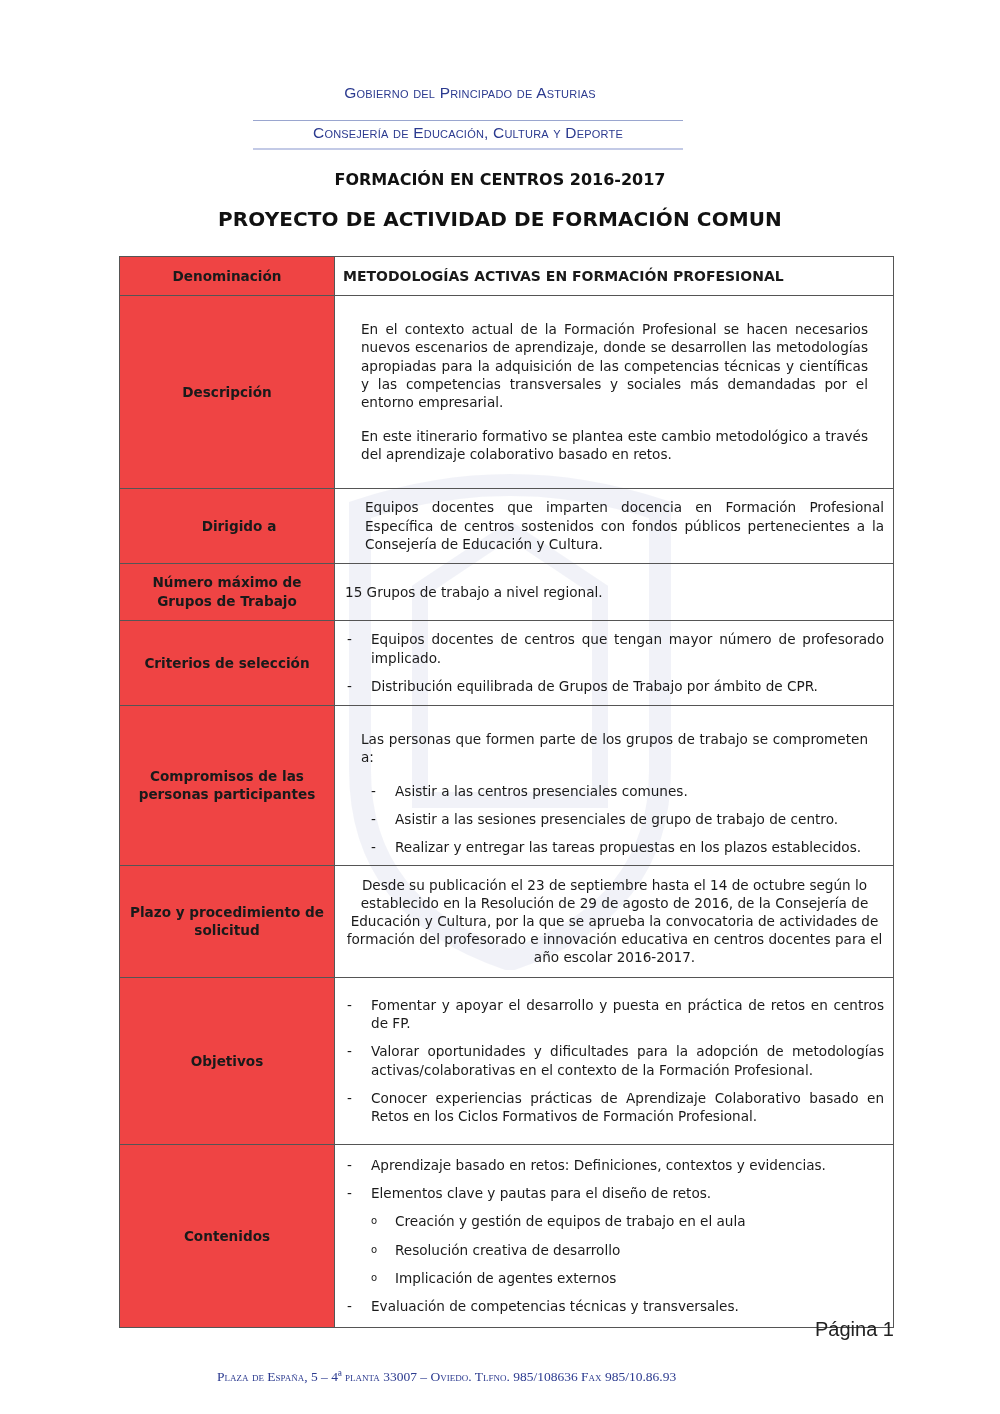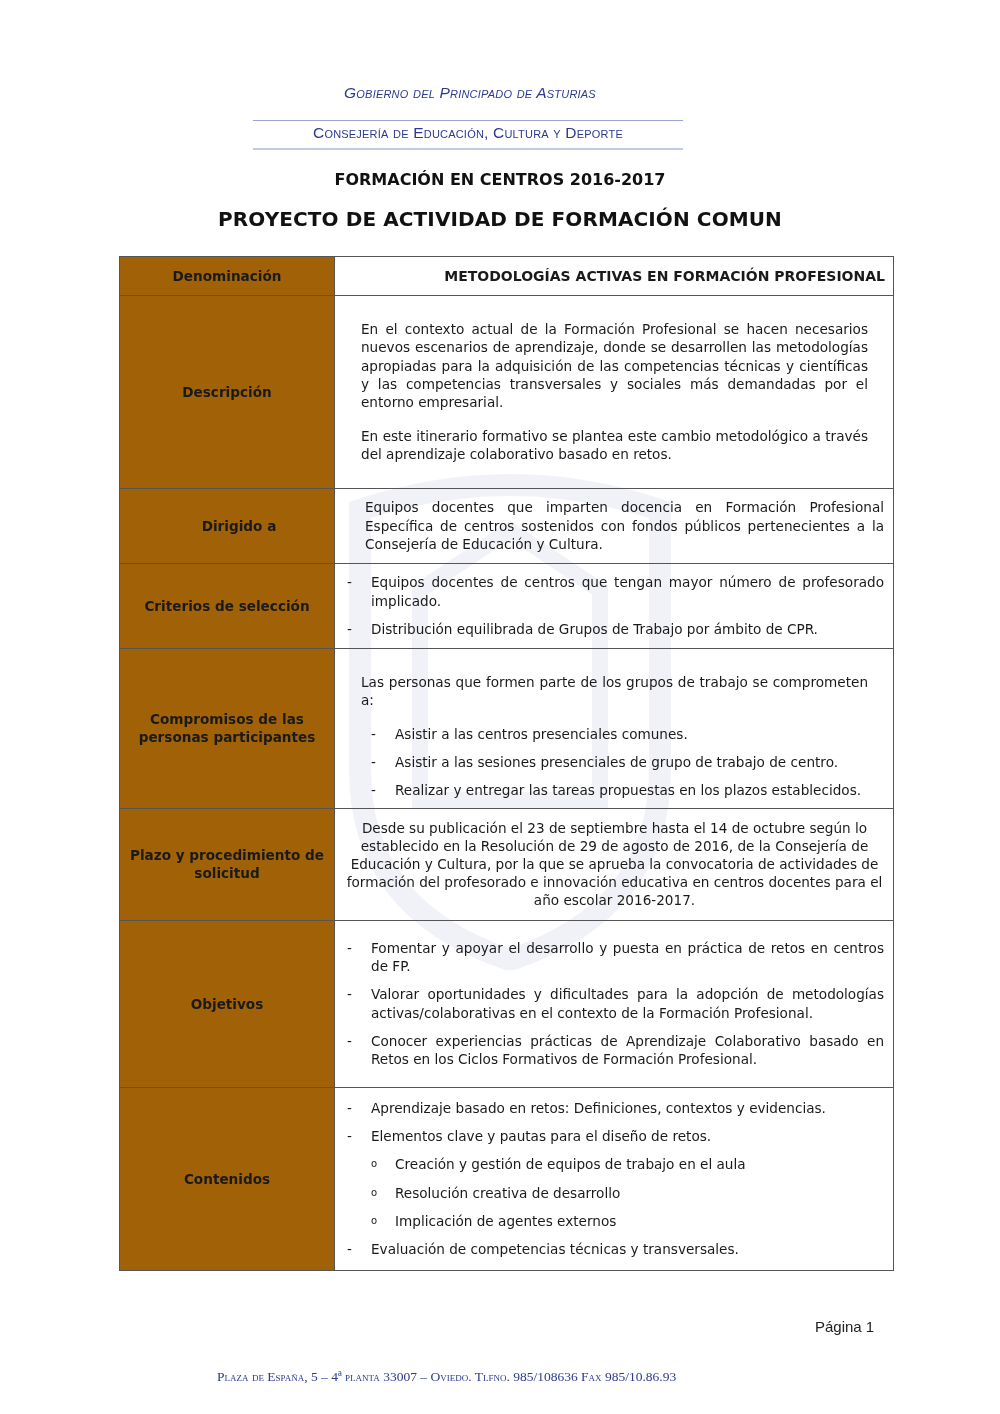--- a/index.html
+++ b/index.html
@@ -1,50 +1,50 @@
 <!DOCTYPE html>
 <html><head>
   <meta charset="utf-8">
   <style>
     html, body { margin: 0; padding: 0; background: #ffffff; }
     body { width: 1000px; height: 1414px; position: relative; overflow: hidden; font-family: "DejaVu Sans", sans-serif; color: #1a1a1a; }
-    .hdr-gov { position: absolute; top: 84px; left: 0; width: 940px; text-align: center; font-family: "Liberation Sans", sans-serif; color: #2b3a8f; font-size: 15.5px; font-variant: small-caps; letter-spacing: 0.2px; font-style: italic; }
+    .hdr-gov { position: absolute; top: 84px; left: 0; width: 940px; text-align: center; font-family: "Liberation Sans", sans-serif; color: #2b3a8f; font-size: 15.5px; font-variant: small-caps; letter-spacing: 0.2px; }
     .hdr-line { position: absolute; left: 253px; width: 430px; height: 1px; background: #9aa6cf; }
     .hdr-line.l1 { top: 120px; }
     .hdr-line.l2 { top: 148px; background: #c3cae6; height: 2px; }
     .hdr-cons { position: absolute; top: 124px; left: 0; width: 936px; text-align: center; font-family: "Liberation Sans", sans-serif; color: #2b3a8f; font-size: 15.5px; font-variant: small-caps; letter-spacing: 0.2px; }
     .subtitle { position: absolute; top: 170px; left: 0; width: 1000px; text-align: center; font-weight: bold; font-size: 16px; color: #111; }
     .title { position: absolute; top: 207px; left: 0; width: 1000px; text-align: center; font-weight: bold; font-size: 20px; color: #111; letter-spacing: 0.1px; }
 
     table.main { position: absolute; top: 256px; left: 119px; width: 775px; border-collapse: collapse; table-layout: fixed; }
     table.main td { border: 1.2px solid #555; vertical-align: middle; font-size: 13.6px; line-height: 18.2px; }
-    td.lab { width: 202px; background: #a16207; text-align: center; font-weight: bold; font-size: 14px; padding: 0 6px; }
+    td.lab { width: 202px; background: #ef4444; text-align: center; font-weight: bold; font-size: 14px; padding: 0 6px; }
     td.val { padding: 8px 9px 8px 10px; text-align: justify; }
-    td.val.head { text-align: right; font-weight: bold; font-size: 14px; padding: 10px 8px; margin-left: 29px; }
+    td.val.head { text-align: left; font-weight: bold; font-size: 14px; padding: 10px 8px; margin-left: 29px; }
     td.val p { margin: 16px; }
     td.val p + p { margin-top: 10px; }
     td.top { vertical-align: top; }
     ul.dash { list-style: none; margin: 0; padding: 0; }
     ul.dash li { position: relative; padding-left: 26px; text-align: justify; }
     ul.dash li + li { margin-top: 10px; }
     ul.dash li .mk { position: absolute; left: 2px; top: 0; }
     ul.dash.indent li { padding-left: 50px; }
     ul.dash.indent li .mk { left: 26px; }
     ul.dash li.sub { padding-left: 50px; }
     ul.dash li.sub .mk { left: 26px; font-size: 10px; }
     .row-desc td { height: 158px; }
     .row-dir td { height: 58px; padding-left: 30px; }
     .row-num td { height: 40px; }
     .row-crit td { height: 68px; }
     .row-comp td { height: 143px; }
     .row-plazo td { height: 95px; text-align: center; }
     .row-obj td { height: 150px; }
     .row-cont td { height: 166px; }
     .footer-addr { position: absolute; top: 1369px; left: 217px; font-family: "Liberation Serif", serif; color: #2b3a8f; font-size: 13.5px; font-variant: small-caps; }
-    .footer-page { position: absolute; top: 1318px; left: 815px; font-family: "Liberation Sans", sans-serif; color: #222; font-size: 15px; }
+    .footer-page { position: absolute; top: 1318px; left: 815px; font-family: "Liberation Sans", sans-serif; color: #222; font-size: 20px; }
     .watermark { position: absolute; top: 470px; left: 300px; width: 420px; height: 500px; opacity: 0.06; pointer-events: none; }
   </style>
 </head>
 <body>
 
 <div class="hdr-gov">Gobierno del Principado de Asturias</div>
 <div class="hdr-line l1"></div>
 <div class="hdr-cons">Consejería de Educación, Cultura y Deporte</div>
 <div class="hdr-line l2"></div>
 
@@ -65,20 +65,24 @@
   <tr class="row-desc">
     <td class="lab">Descripción</td>
     <td class="val">
       <p>En el contexto actual de la Formación Profesional se hacen necesarios nuevos escenarios de aprendizaje, donde se desarrollen las metodologías apropiadas para la adquisición de las competencias técnicas y científicas y las competencias transversales y sociales más demandadas por el entorno empresarial.</p>
       <p>En este itinerario formativo se plantea este cambio metodológico a través del aprendizaje colaborativo basado en retos.</p>
     </td>
   </tr>
   <tr class="row-dir">
     <td class="lab">Dirigido a</td>
     <td class="val">Equipos docentes que imparten docencia en Formación Profesional Específica de centros sostenidos con fondos públicos pertenecientes a la Consejería de Educación y Cultura.</td>
+  </tr>
+  <tr class="row-num">
+    <td class="lab">Número máximo de Grupos de Trabajo</td>
+    <td class="val top">15  Grupos de trabajo a nivel regional.</td>
   </tr>
   <tr class="row-crit">
     <td class="lab">Criterios de selección</td>
     <td class="val">
       <ul class="dash">
         <li><span class="mk">-</span><span>Equipos docentes de centros que tengan mayor número de profesorado implicado.</span></li>
         <li><span class="mk">-</span><span>Distribución equilibrada de Grupos de Trabajo por ámbito de CPR.</span></li>
       </ul>
     </td>
   </tr>

